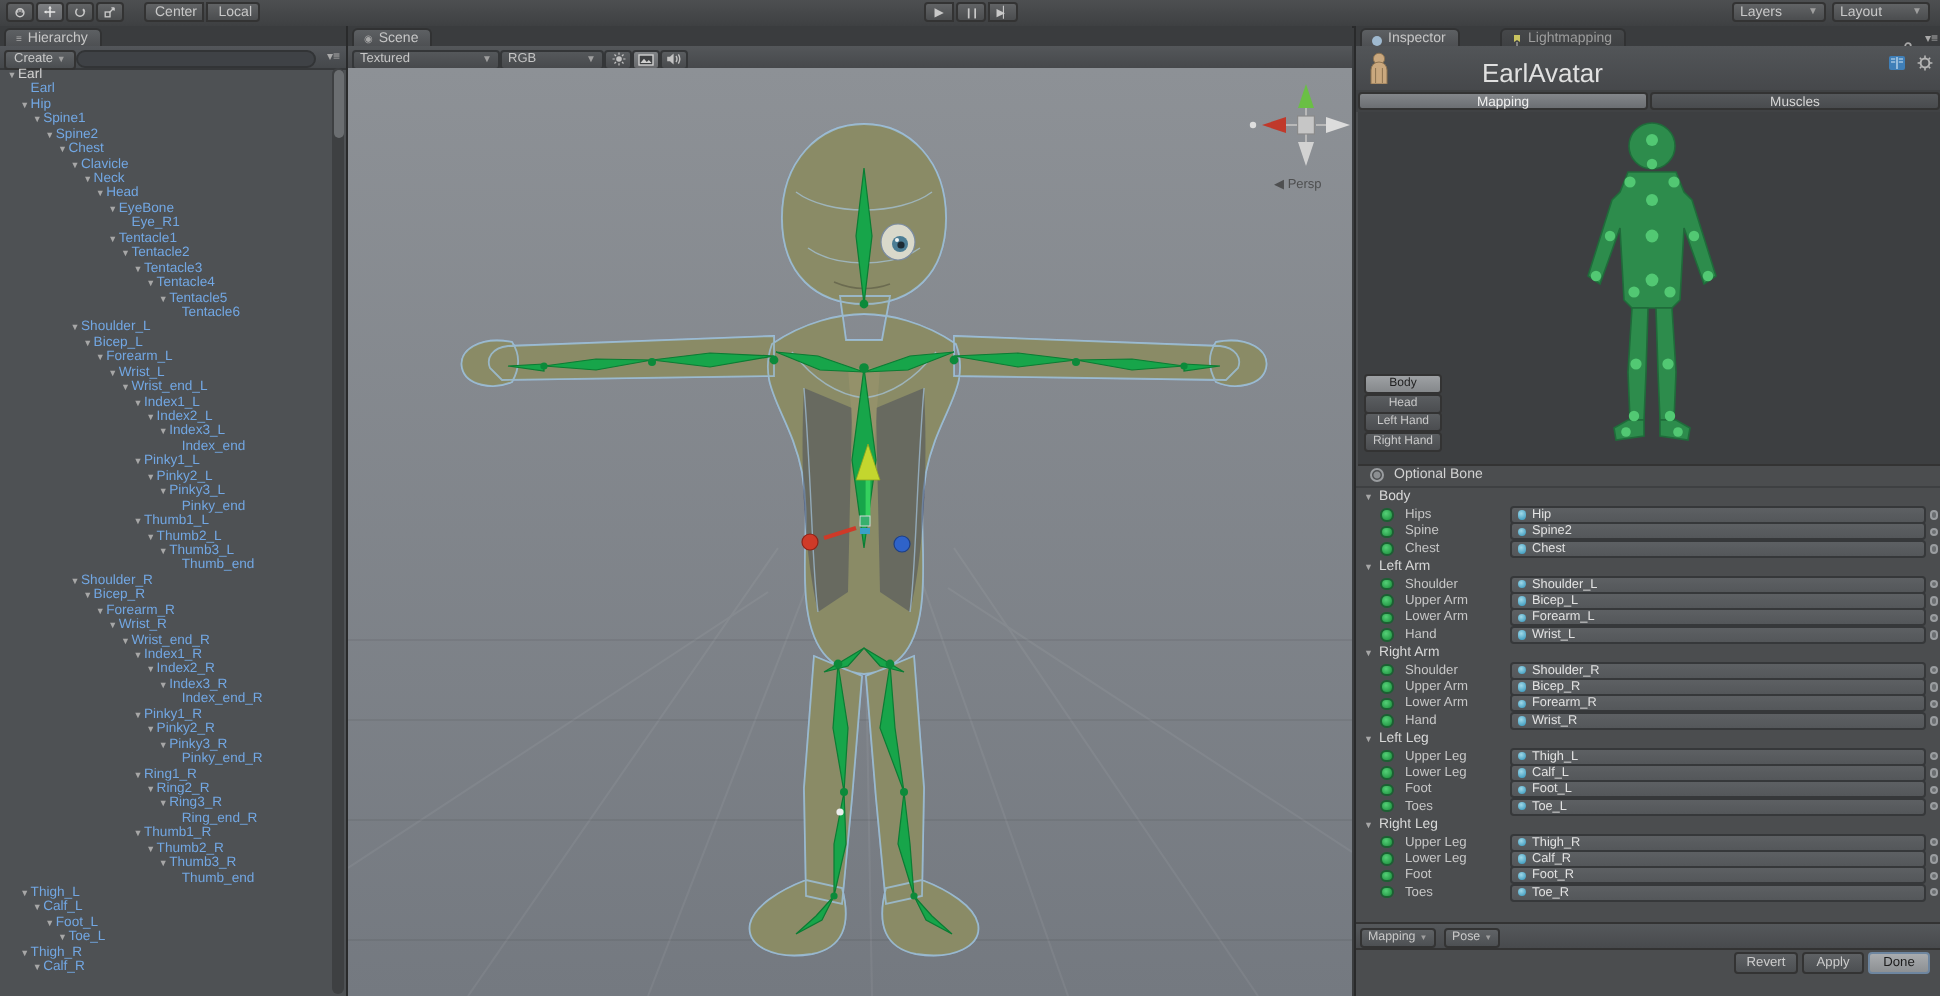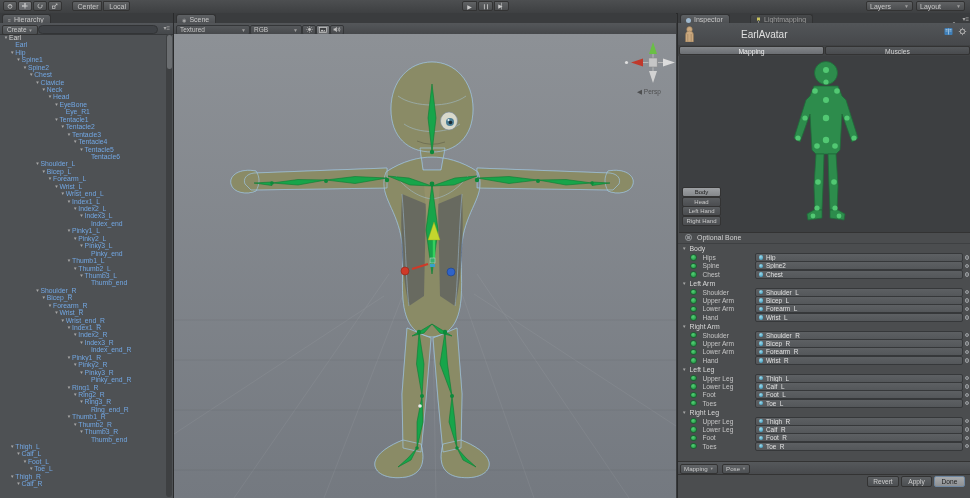--- a/index.html
+++ b/index.html
@@ -567,21 +567,21 @@
       </span>
       <span class="abs tinyicon" style="right:2px;top:1.5px;font-size:6px;">▾≡</span>
     </div>
 
     <div id="insp-header">
       <svg class="abs" style="left:5px;top:3px;" width="13" height="16" viewBox="0 0 13 16">
         <circle cx="6.5" cy="3.4" r="2.8" fill="#caa87e" stroke="#8c7250" stroke-width="0.5"></circle>
         <path d="M2.5,16 V9 a4,4 0 0 1 8,0 V16 Z" fill="#caa87e" stroke="#8c7250" stroke-width="0.5"></path>
         <path d="M4.8,8 V15.5 M8.2,8 V15.5" stroke="#8c7250" stroke-width="0.5"></path>
       </svg>
-      <span class="abs" style="left:23px;top:6px;font-size:10px;color:#e0e0e0;padding-left:40px;">EarlAvatar</span>
+      <span class="abs" style="left:23px;top:6px;font-size:13px;color:#e0e0e0;padding-left:40px;">EarlAvatar</span>
       <svg class="abs" style="right:18px;top:4px;" width="9" height="9" viewBox="0 0 9 9">
         <rect x="0.5" y="1" width="8" height="7" rx="1" fill="#3f7fb8"></rect>
           <path d="M4.5,1.5 V7.5 M1.5,2.5 H3.6 M1.5,4 H3.6 M5.4,2.5 H7.5 M5.4,4 H7.5" stroke="#cfe3f2" stroke-width="0.6"></path>
       </svg>
       <svg class="abs" style="right:4px;top:4px;" width="9" height="9" viewBox="0 0 9 9">
         <circle cx="4.5" cy="4.5" r="2.2" fill="none" stroke="#b5b5b5" stroke-width="1"></circle>
           <path d="M4.5,0.8 V2 M4.5,7 V8.2 M0.8,4.5 H2 M7,4.5 H8.2 M1.9,1.9 L2.7,2.7 M6.3,6.3 L7.1,7.1 M7.1,1.9 L6.3,2.7 M2.7,6.3 L1.9,7.1" stroke="#b5b5b5" stroke-width="0.8"></path>
       </svg>
     </div>
 

